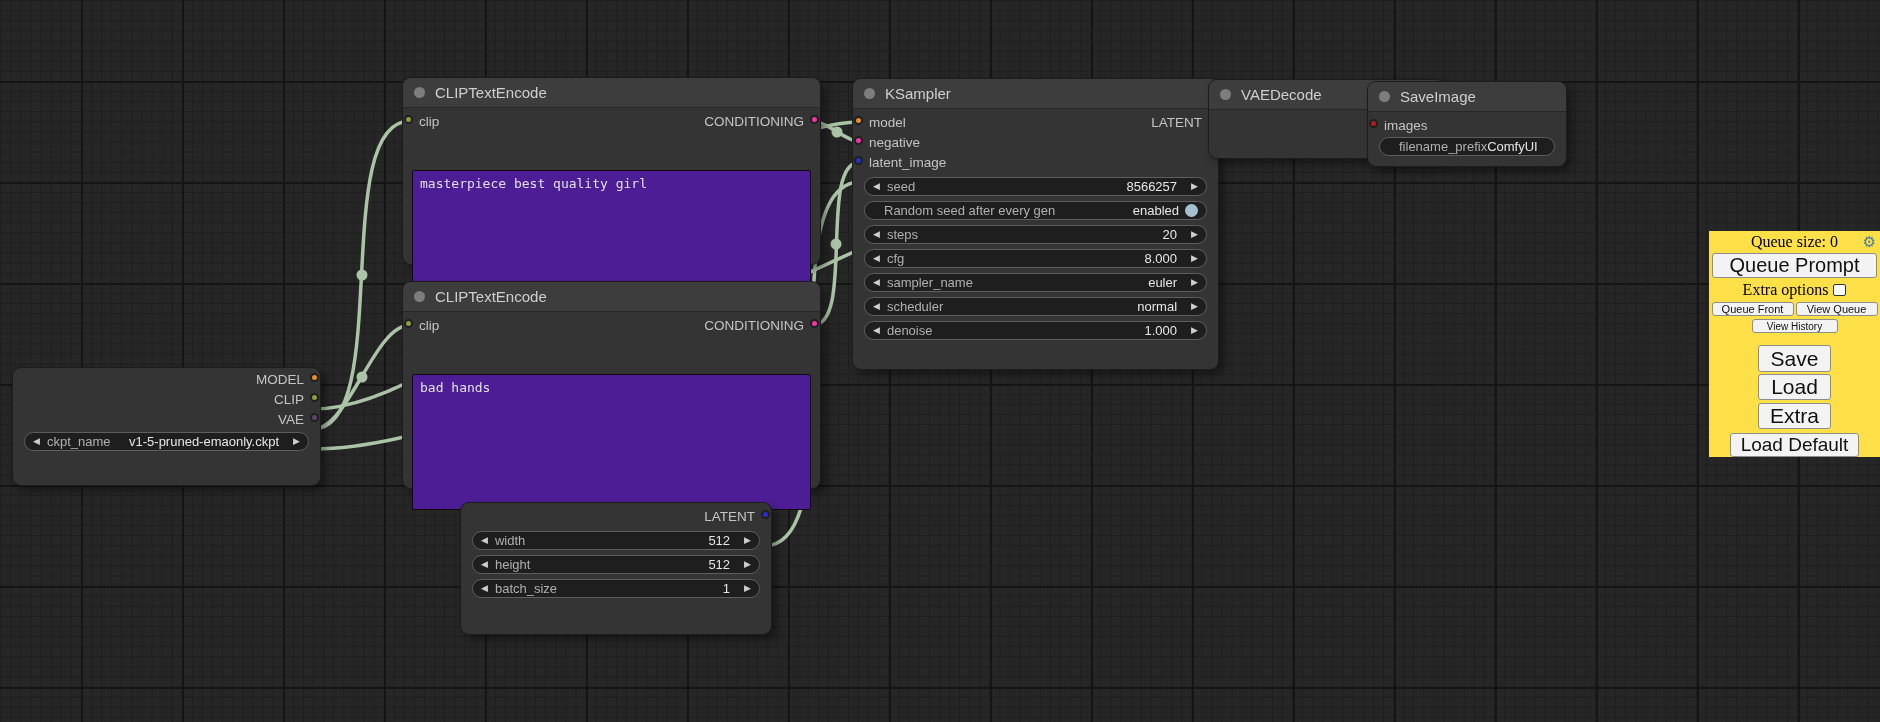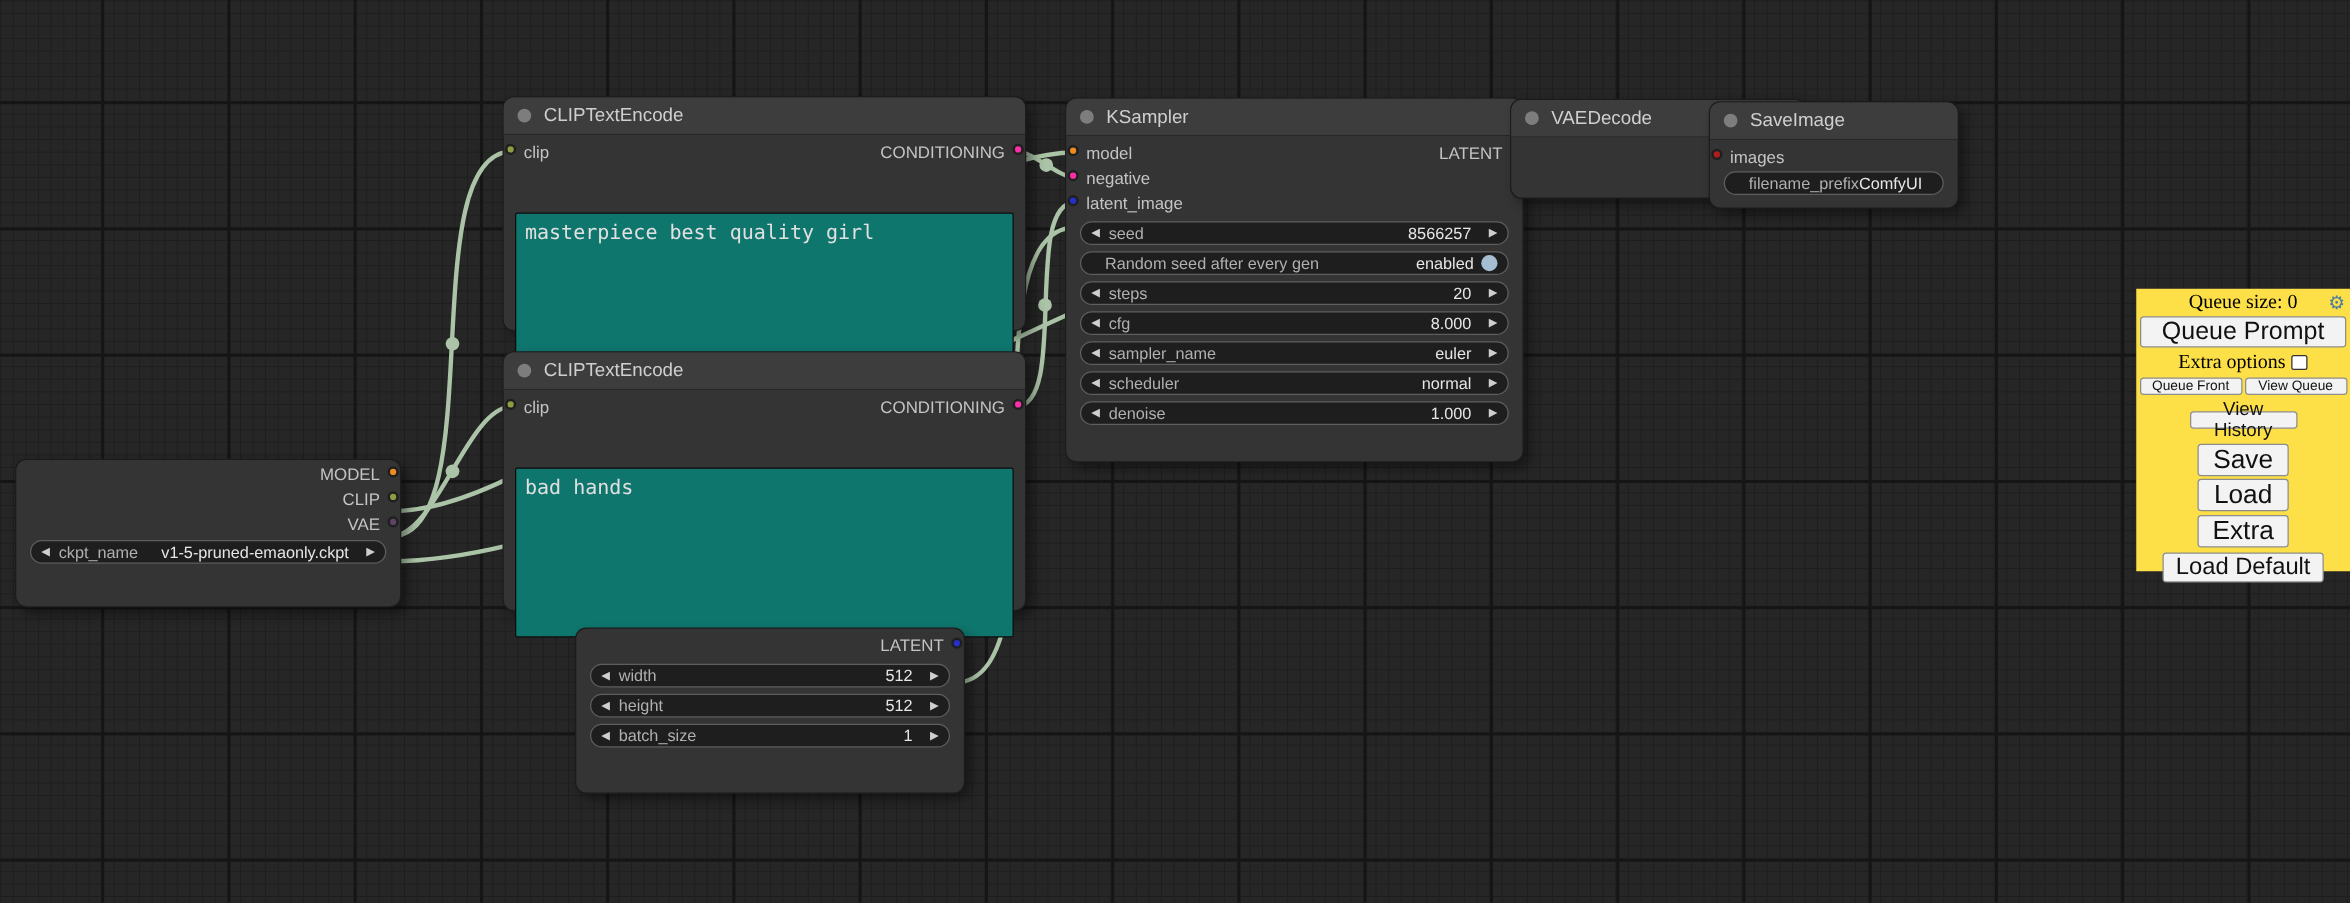--- a/index.html
+++ b/index.html
@@ -48,22 +48,22 @@
     background:#1e1e1e; border:1px solid #5e5e5e;
     display:flex; align-items:center; padding:0 8px;
     font-size:13px; white-space:nowrap; overflow:hidden;
   }
   .warrow { color:#cfcfcf; font-size:9px; flex:none; line-height:1; }
   .wlabel { color:#b0b0b0; margin-left:7px; }
   .wlabel.noarrow { margin-left:11px; }
   .wvalue { color:#e6e6e6; flex:1; text-align:right; margin-right:14px; }
   .wtoggle { width:13px; height:13px; border-radius:50%; flex:none; }
   .nodetext {
-    position:absolute; background:#0f766e; border:1px solid #0c0c0c; border-radius:2px;
-    color:#e0e0e0; font-family:"DejaVu Sans Mono", monospace; font-size:16px;
+    position:absolute; background:#4c1d95; border:1px solid #0c0c0c; border-radius:2px;
+    color:#e0e0e0; font-family:"DejaVu Sans Mono", monospace; font-size:13px;
     padding:5px 7px; white-space:pre-wrap;
   }
 
   
   #node-ckpt   { left:13px;   top:368px; width:307px; height:117px; }
   #node-ckpt .node-body { padding-top:1px; }
   #node-ckpt .widget { margin-top:3px; }
   #node-clip1  { left:403px;  top:78px;  width:417px; height:186px; }
   #node-clip1 .nodetext { left:9px; top:62px; width:399px; height:117px; }
   #node-clip2  { left:403px;  top:282px; width:417px; height:206px; }
@@ -89,21 +89,21 @@
     font-family:"Liberation Sans", sans-serif; color:#111;
     background:#f3f3f3; border:1px solid #8d8d8d; border-radius:3px;
     display:flex; align-items:center; justify-content:center; cursor:pointer;
   }
   .btn-qprompt { width:165px; height:25px; font-size:20px; margin-top:2px; }
   .extra-row { display:flex; align-items:center; gap:5px; margin-top:4px; height:16px; }
   .extra-label { font-family:"Liberation Serif", serif; font-size:16px; }
   .checkbox { width:13px; height:12px; background:#fff; border:1px solid #333; border-radius:2px; }
   .small-row { display:flex; gap:2px; width:166px; margin-top:4px; }
   .btn-small { flex:1; height:14px; font-size:11px; padding:0; }
-  .btn-history { width:86px; height:14px; font-size:15px; margin-top:13px; }
+  .btn-history { width:86px; height:14px; font-size:10px; margin-top:3px; }
   .btn-save  { height:27px; font-size:21px; padding:0 12px; margin-top:12px; }
   .btn-load  { height:26px; font-size:21px; padding:0 12px; margin-top:2px; }
   .btn-clear { height:26px; font-size:21px; padding:0 11px; margin-top:3px; }
   .btn-loaddef { height:24px; font-size:19px; padding:0 10px; margin-top:4px; }
 </style>
 </head>
 <body>
 
 <svg id="links" width="1880" height="722">
   <path class="link" d="M313,409 C467,409 706,122 860,122"></path>

